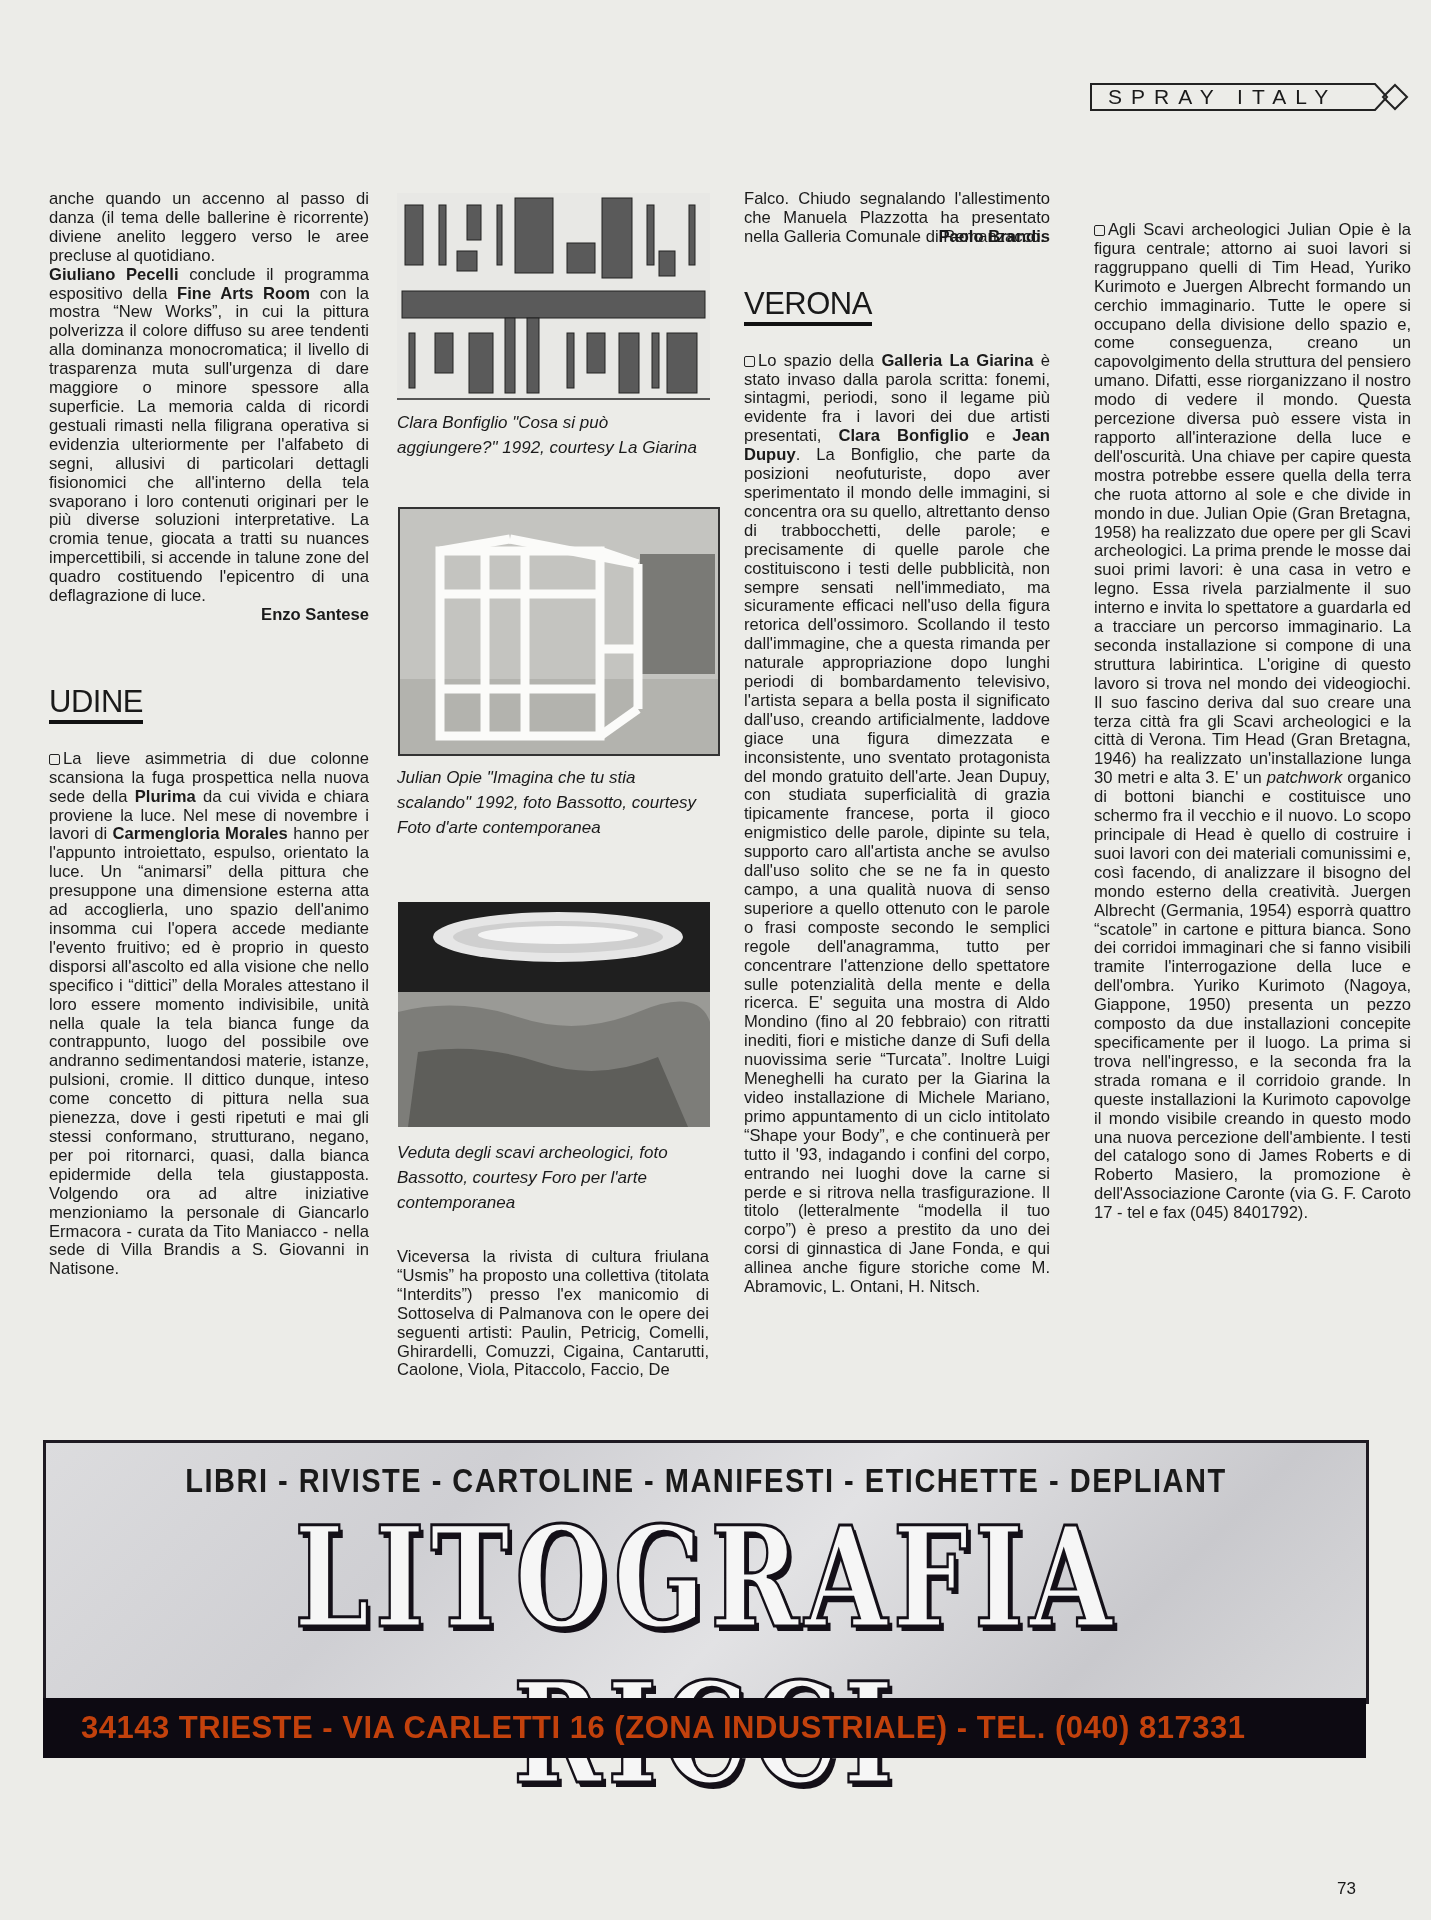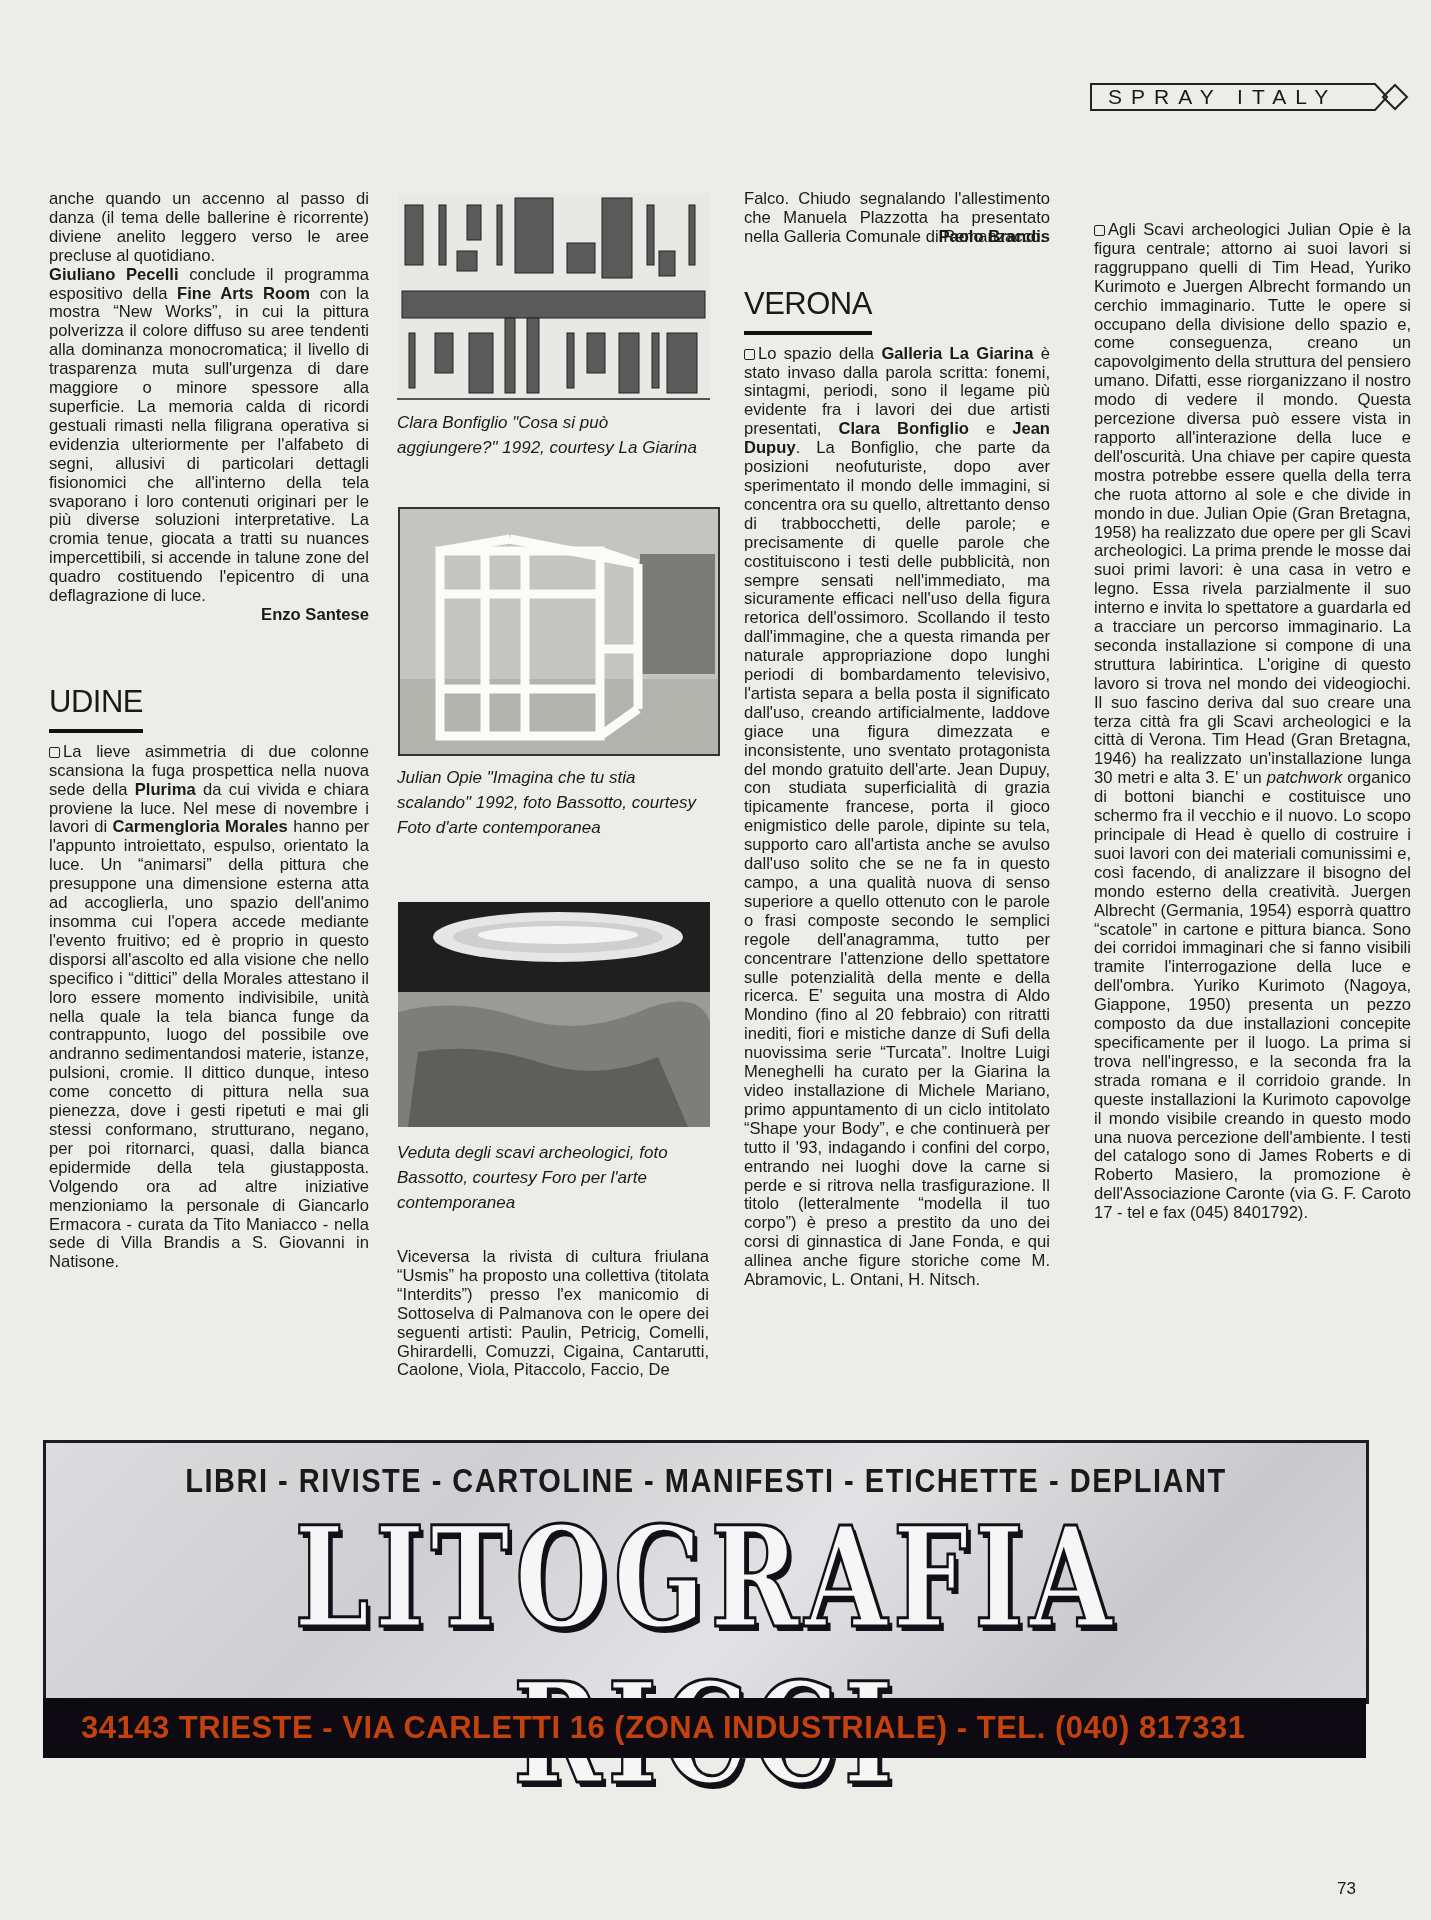--- a/index.html
+++ b/index.html
@@ -29,21 +29,21 @@
   }
   .col p { margin: 0; }
   .col b { font-weight: bold; }
   .c1 { left: 49px; width: 320px; }
   .c2 { left: 397px; width: 312px; }
   .c3 { left: 744px; width: 306px; }
   .c4 { left: 1094px; width: 317px; margin-top: 31px; }
   .sig { text-align: right; font-weight: bold; margin-top: 2px; }
   .section-title {
     font-size: 31px; line-height: 34px; display: inline-block;
-    border-bottom: 4px solid #111; padding-bottom: 10px; margin: 0 0 10px 0;
+    border-bottom: 4px solid #111; padding-bottom: 1px; margin: 0 0 26px 0;
     letter-spacing: -0.5px;
   }
   .bullet {
     display: inline-block; width: 11px; height: 11px;
     border: 1.5px solid #222; border-radius: 2px; margin-right: 3px;
     vertical-align: -1px; box-sizing: border-box;
   }
   .caption { font-style: italic; font-size: 17px; line-height: 25px; text-align: left; }
   .fig1 {
     left: 397px; top: 193px; width: 313px; height: 205px; position: absolute;

